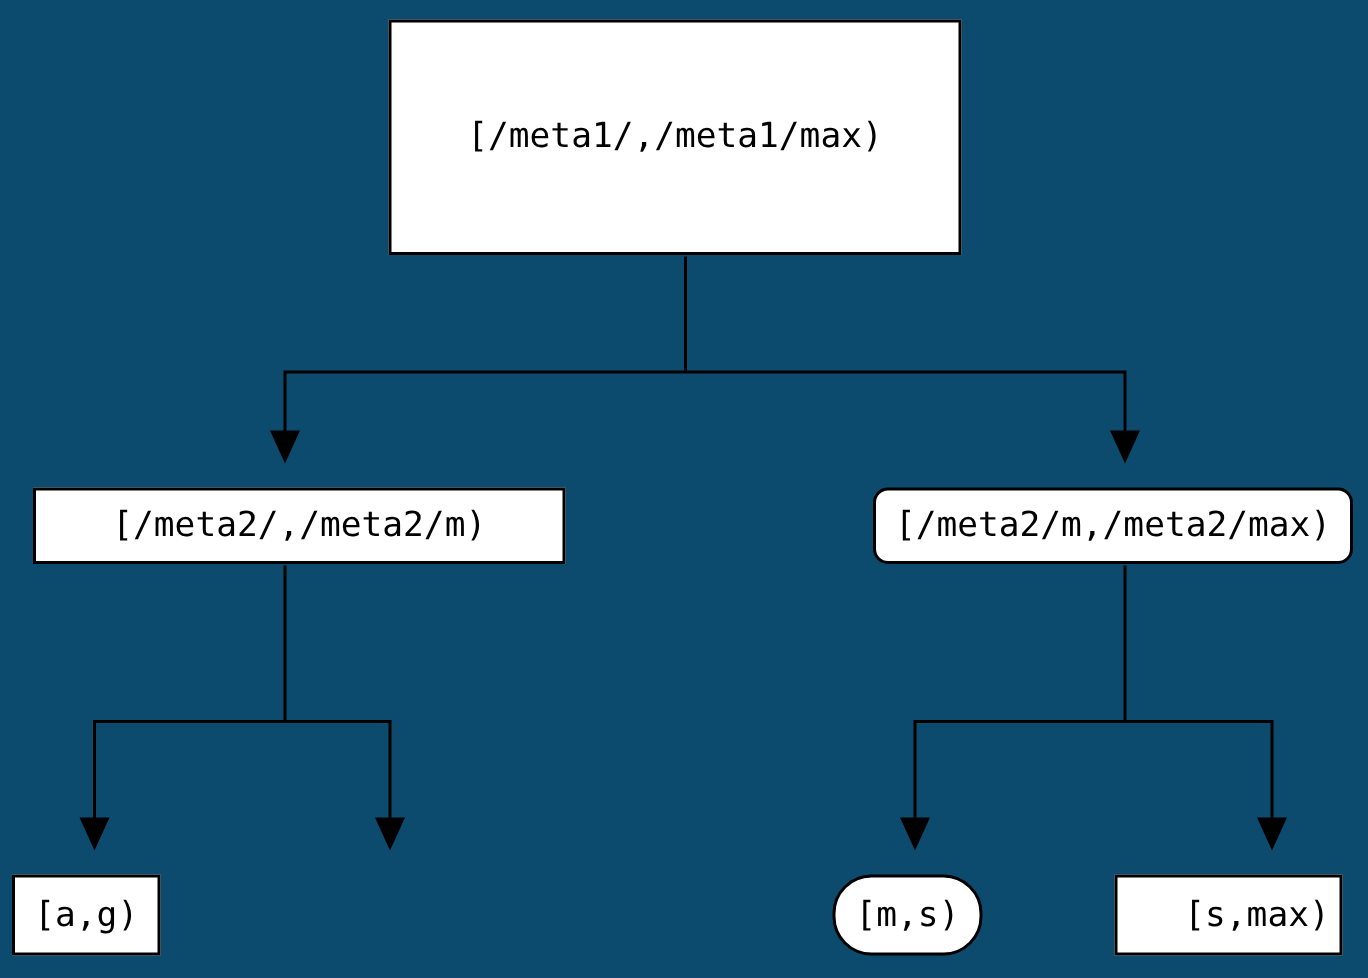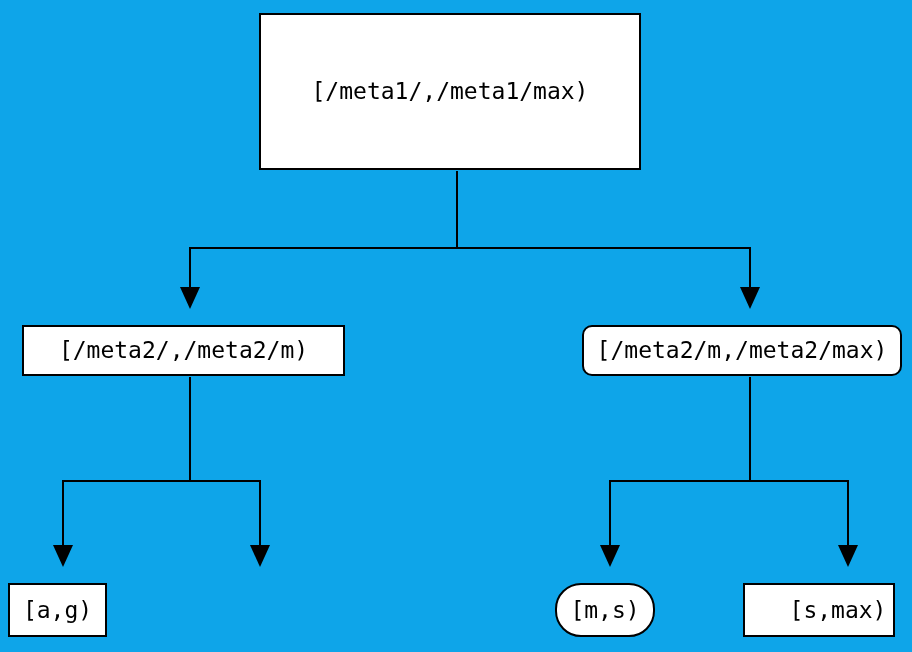--- a/index.html
+++ b/index.html
@@ -4,21 +4,21 @@
 <style>
   html, body {
     margin: 0;
     padding: 0;
     background: #ffffff;
   }
   .canvas {
     position: relative;
     width: 912px;
     height: 652px;
-    background: #0ea5e9;
+    background: #0c4a6e;
     font-family: "DejaVu Sans Mono", "Liberation Mono", monospace;
     color: #000000;
     overflow: hidden;
   }
   .connectors {
     position: absolute;
     left: 0;
     top: 0;
     width: 912px;
     height: 652px;
@@ -32,21 +32,21 @@
     align-items: center;
     justify-content: center;
   }
   .node-label {
     font-size: 23px;
     line-height: 1;
     white-space: pre;
     letter-spacing: 0;
   }
   .node-root  { left: 259px; top: 13px;  width: 382px; height: 157px; }
-  .node-l1a   { left: 22px;  top: 325px; width: 323px; height: 51px; }
+  .node-l1a   { left: 22px;  top: 325px; width: 355px; height: 51px; }
   .node-l1b   { left: 582px; top: 325px; width: 320px; height: 51px; border-radius: 10px; }
   .node-l2a   { left: 8px;   top: 583px; width: 99px;  height: 54px; }
   .node-l2b   { left: 204px; top: 583px; width: 98px;  height: 54px; }
   .node-l2c   { left: 555px; top: 583px; width: 100px; height: 54px; border-radius: 26px; }
   .node-l2d   { left: 743px; top: 583px; width: 152px; height: 54px; padding-left: 38px; }
 </style>
 </head>
 <body>
 
 <div class="canvas">

